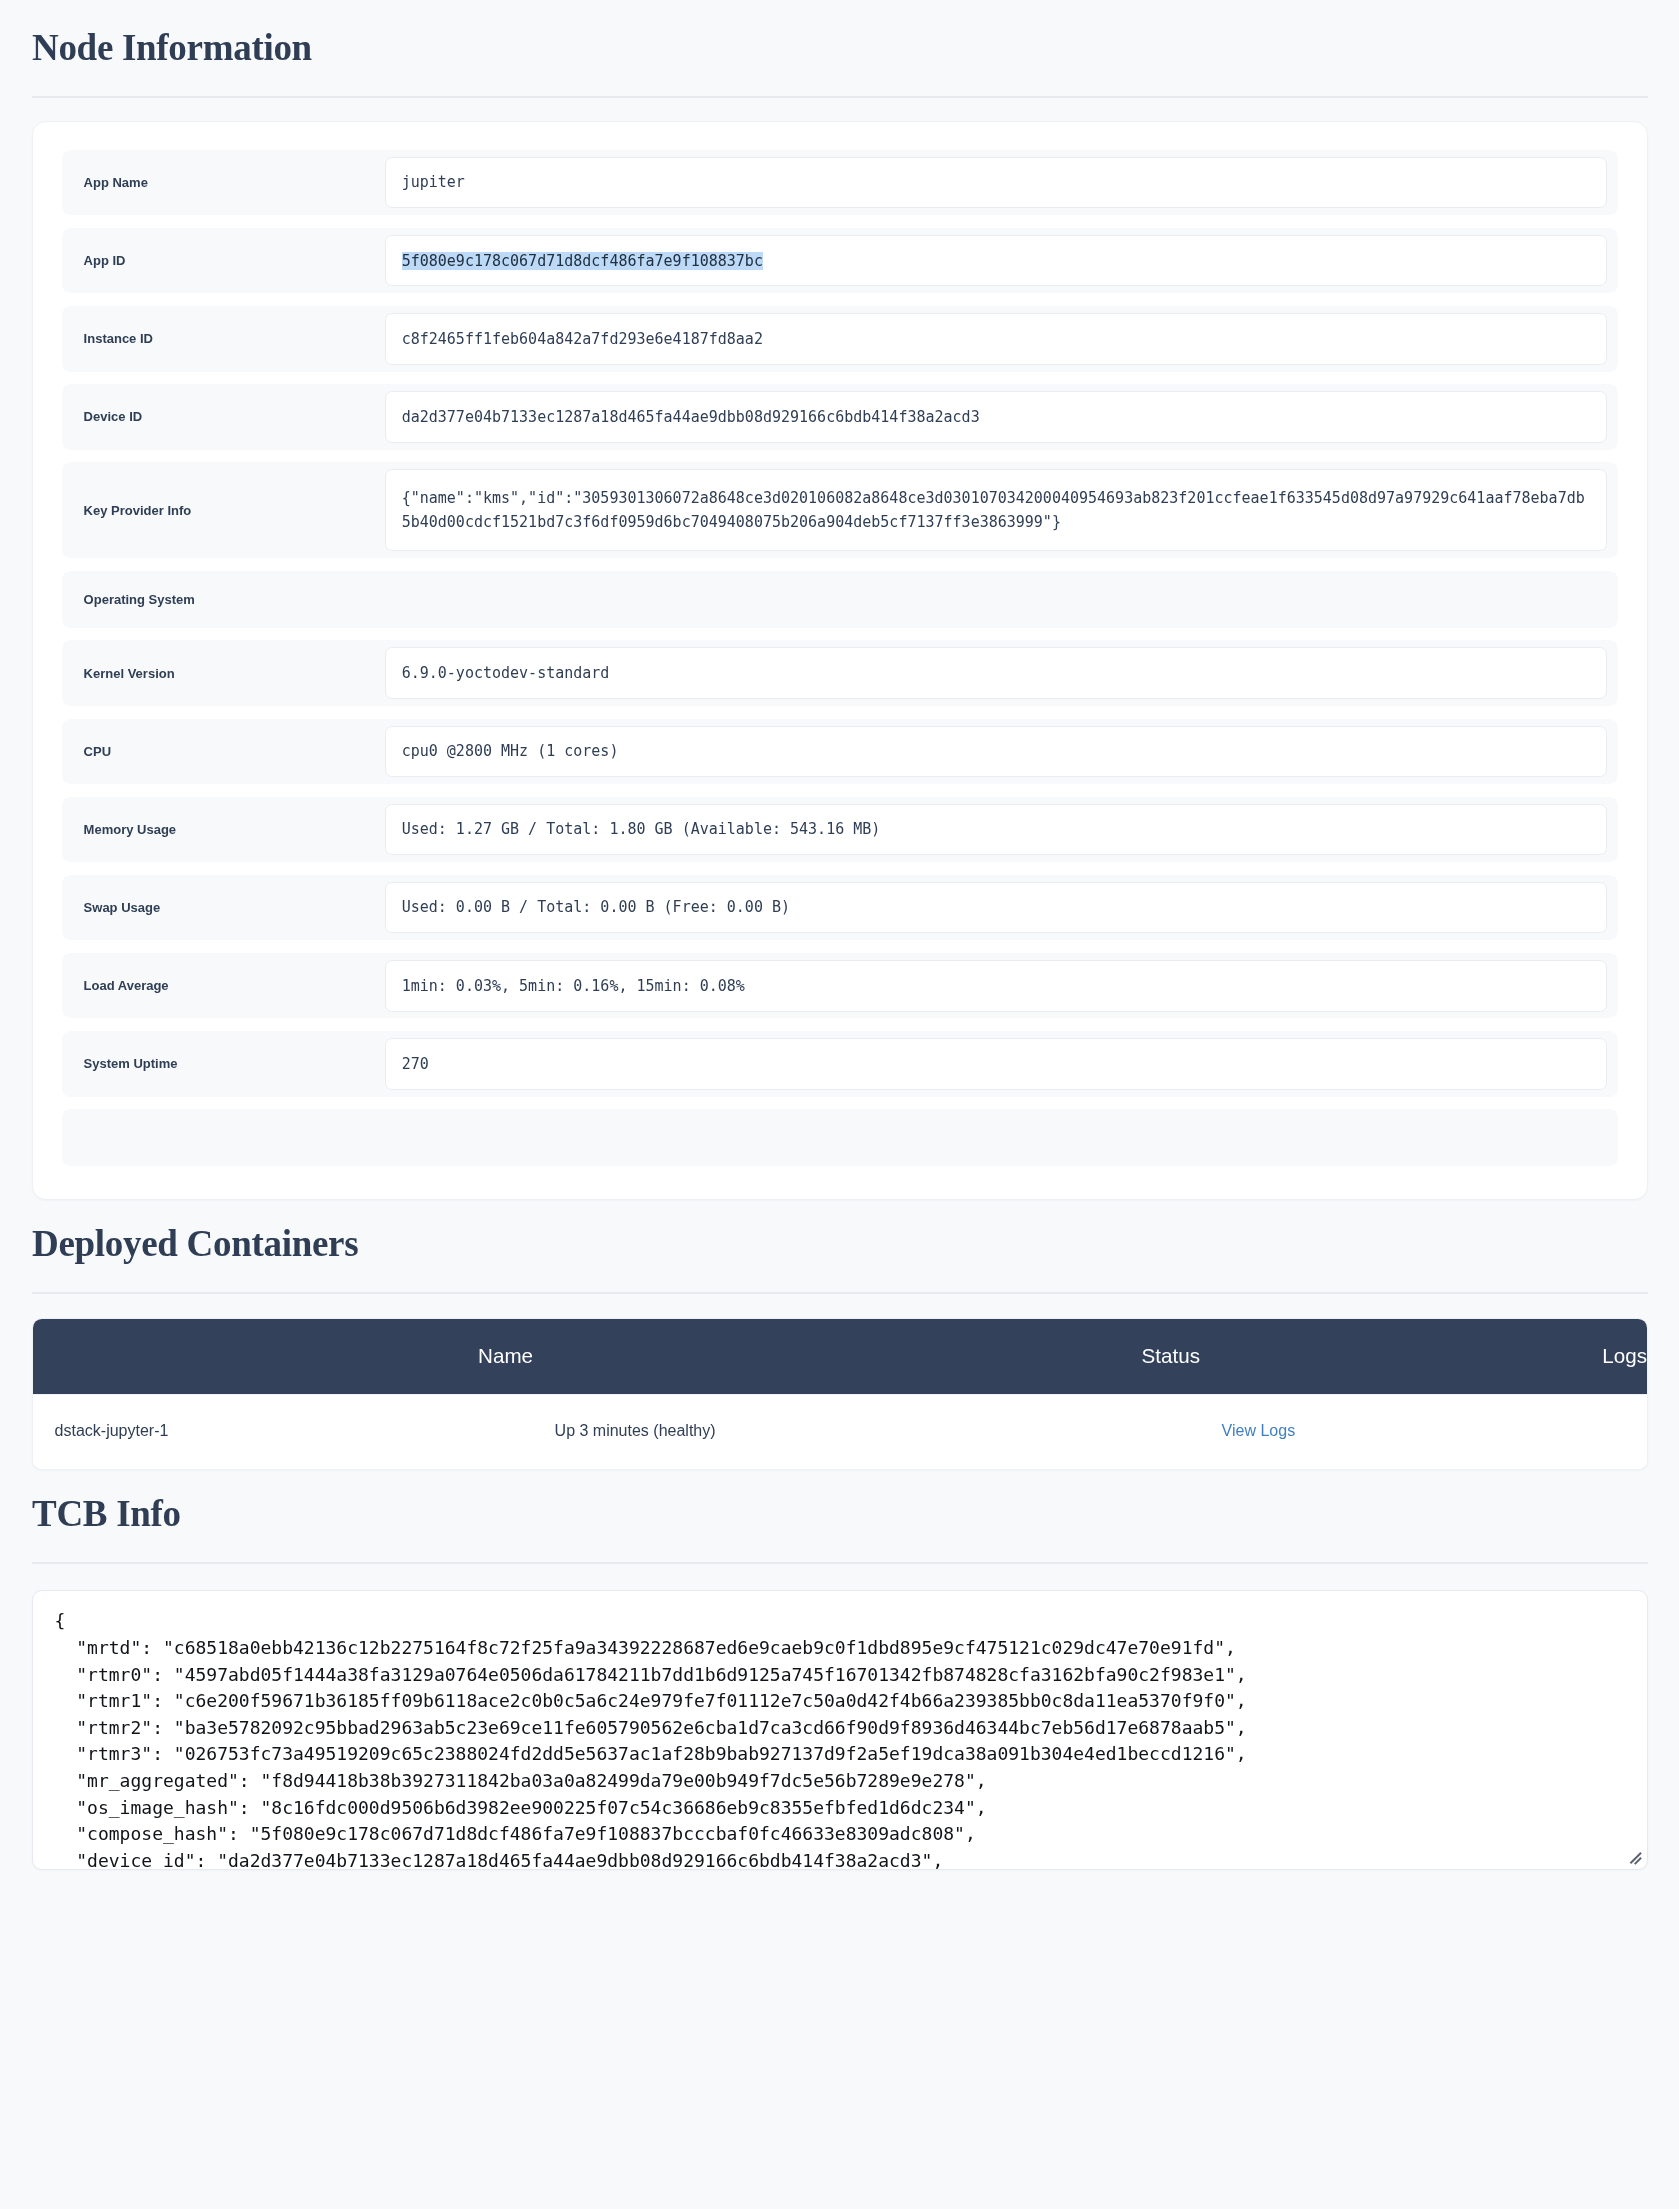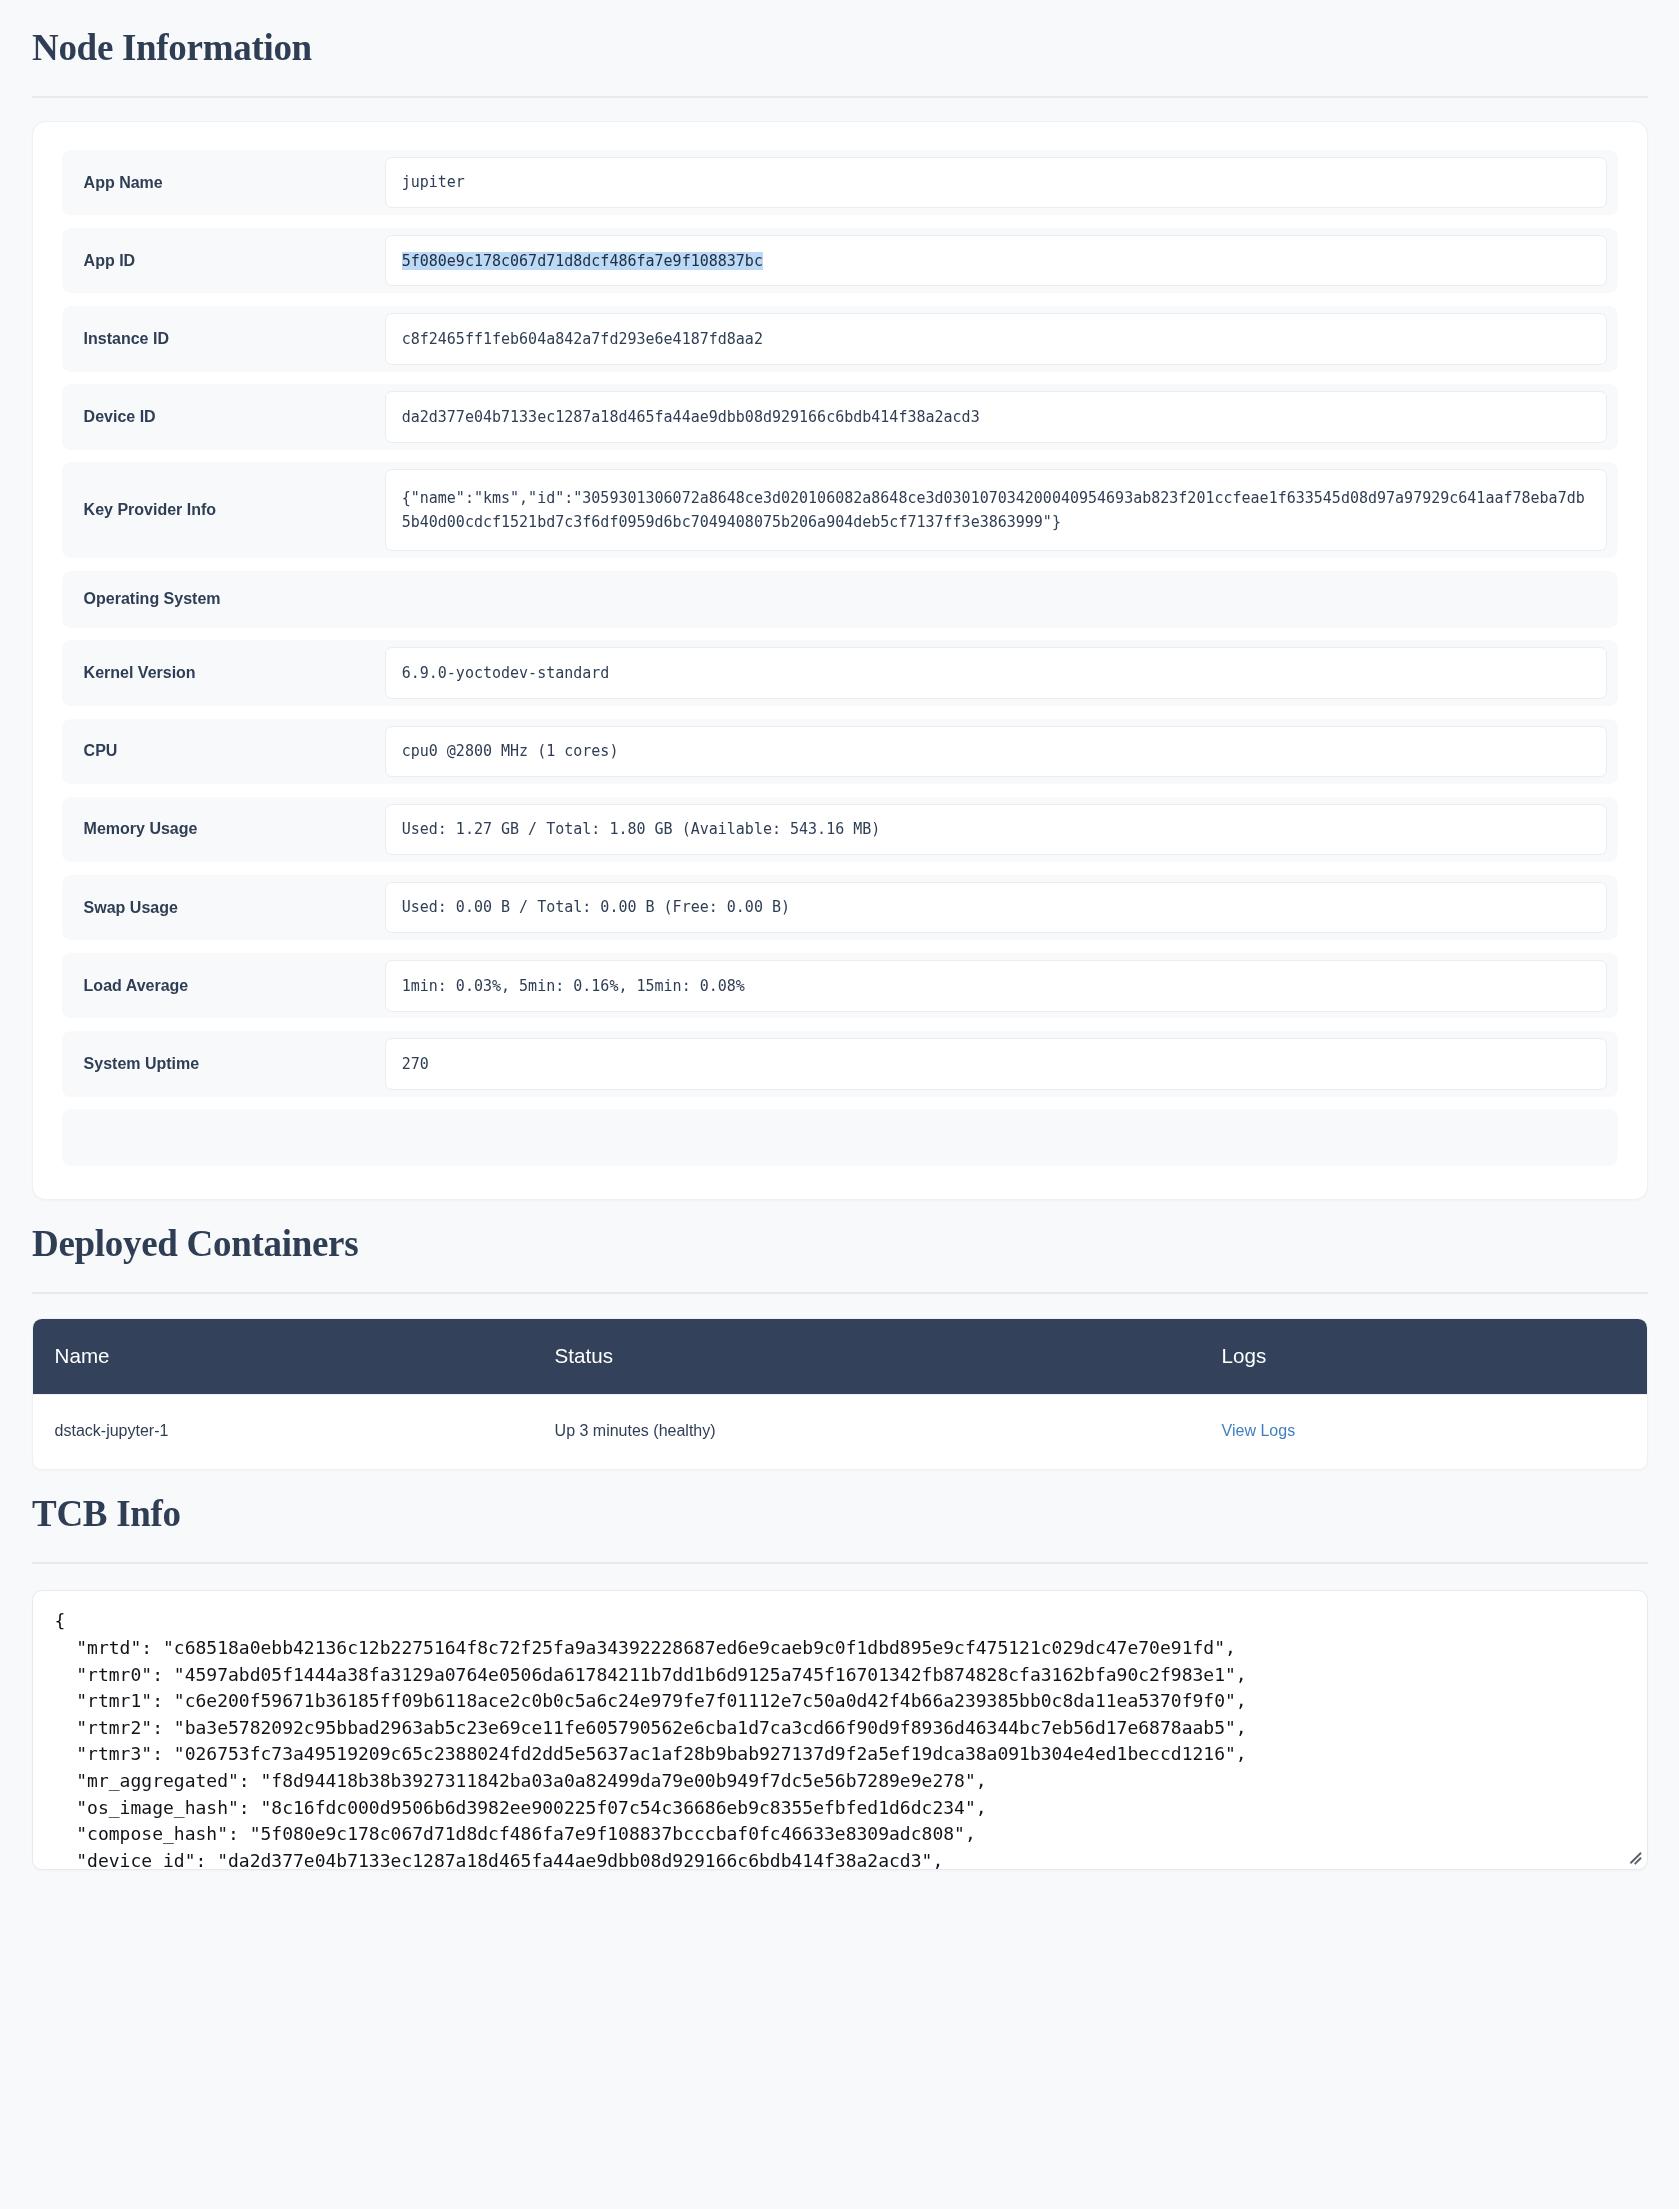--- a/index.html
+++ b/index.html
@@ -50,21 +50,21 @@
     margin-bottom: 12.7px;
     min-height: 57px;
   }
   .info-row:last-child { margin-bottom: 0; }
 
   .info-label {
     flex: 0 0 323px;
     display: flex;
     align-items: center;
     padding: 9.8px 0 9.8px 21.6px;
-    font-size: 16px;
+    font-size: 13px;
     font-weight: bold;
     color: #2f3e54;
   }
 
   .info-value-wrap {
     flex: 1 1 auto;
     display: flex;
     align-items: center;
     padding: 6.9px 10.8px 6.9px 0;
   }
@@ -97,21 +97,21 @@
     border: 1px solid #edf0f4;
     box-shadow: 0 1px 2px rgba(20,35,60,0.03);
   }
   table.containers {
     width: 100%;
     border-collapse: collapse;
   }
   table.containers thead th {
     background: #33425a;
     color: #ffffff;
-    text-align: left;
+    text-align: right;
     font-size: 20.6px;
     font-weight: normal;
     padding: 25.5px 0 25.5px 21.6px;
   }
   table.containers thead th.col-name   { width: 500px; }
   table.containers thead th.col-status { width: 667px; }
   table.containers tbody td {
     font-size: 16px;
     color: #2f3e54;
     padding: 27.4px 0 29px 21.6px;

